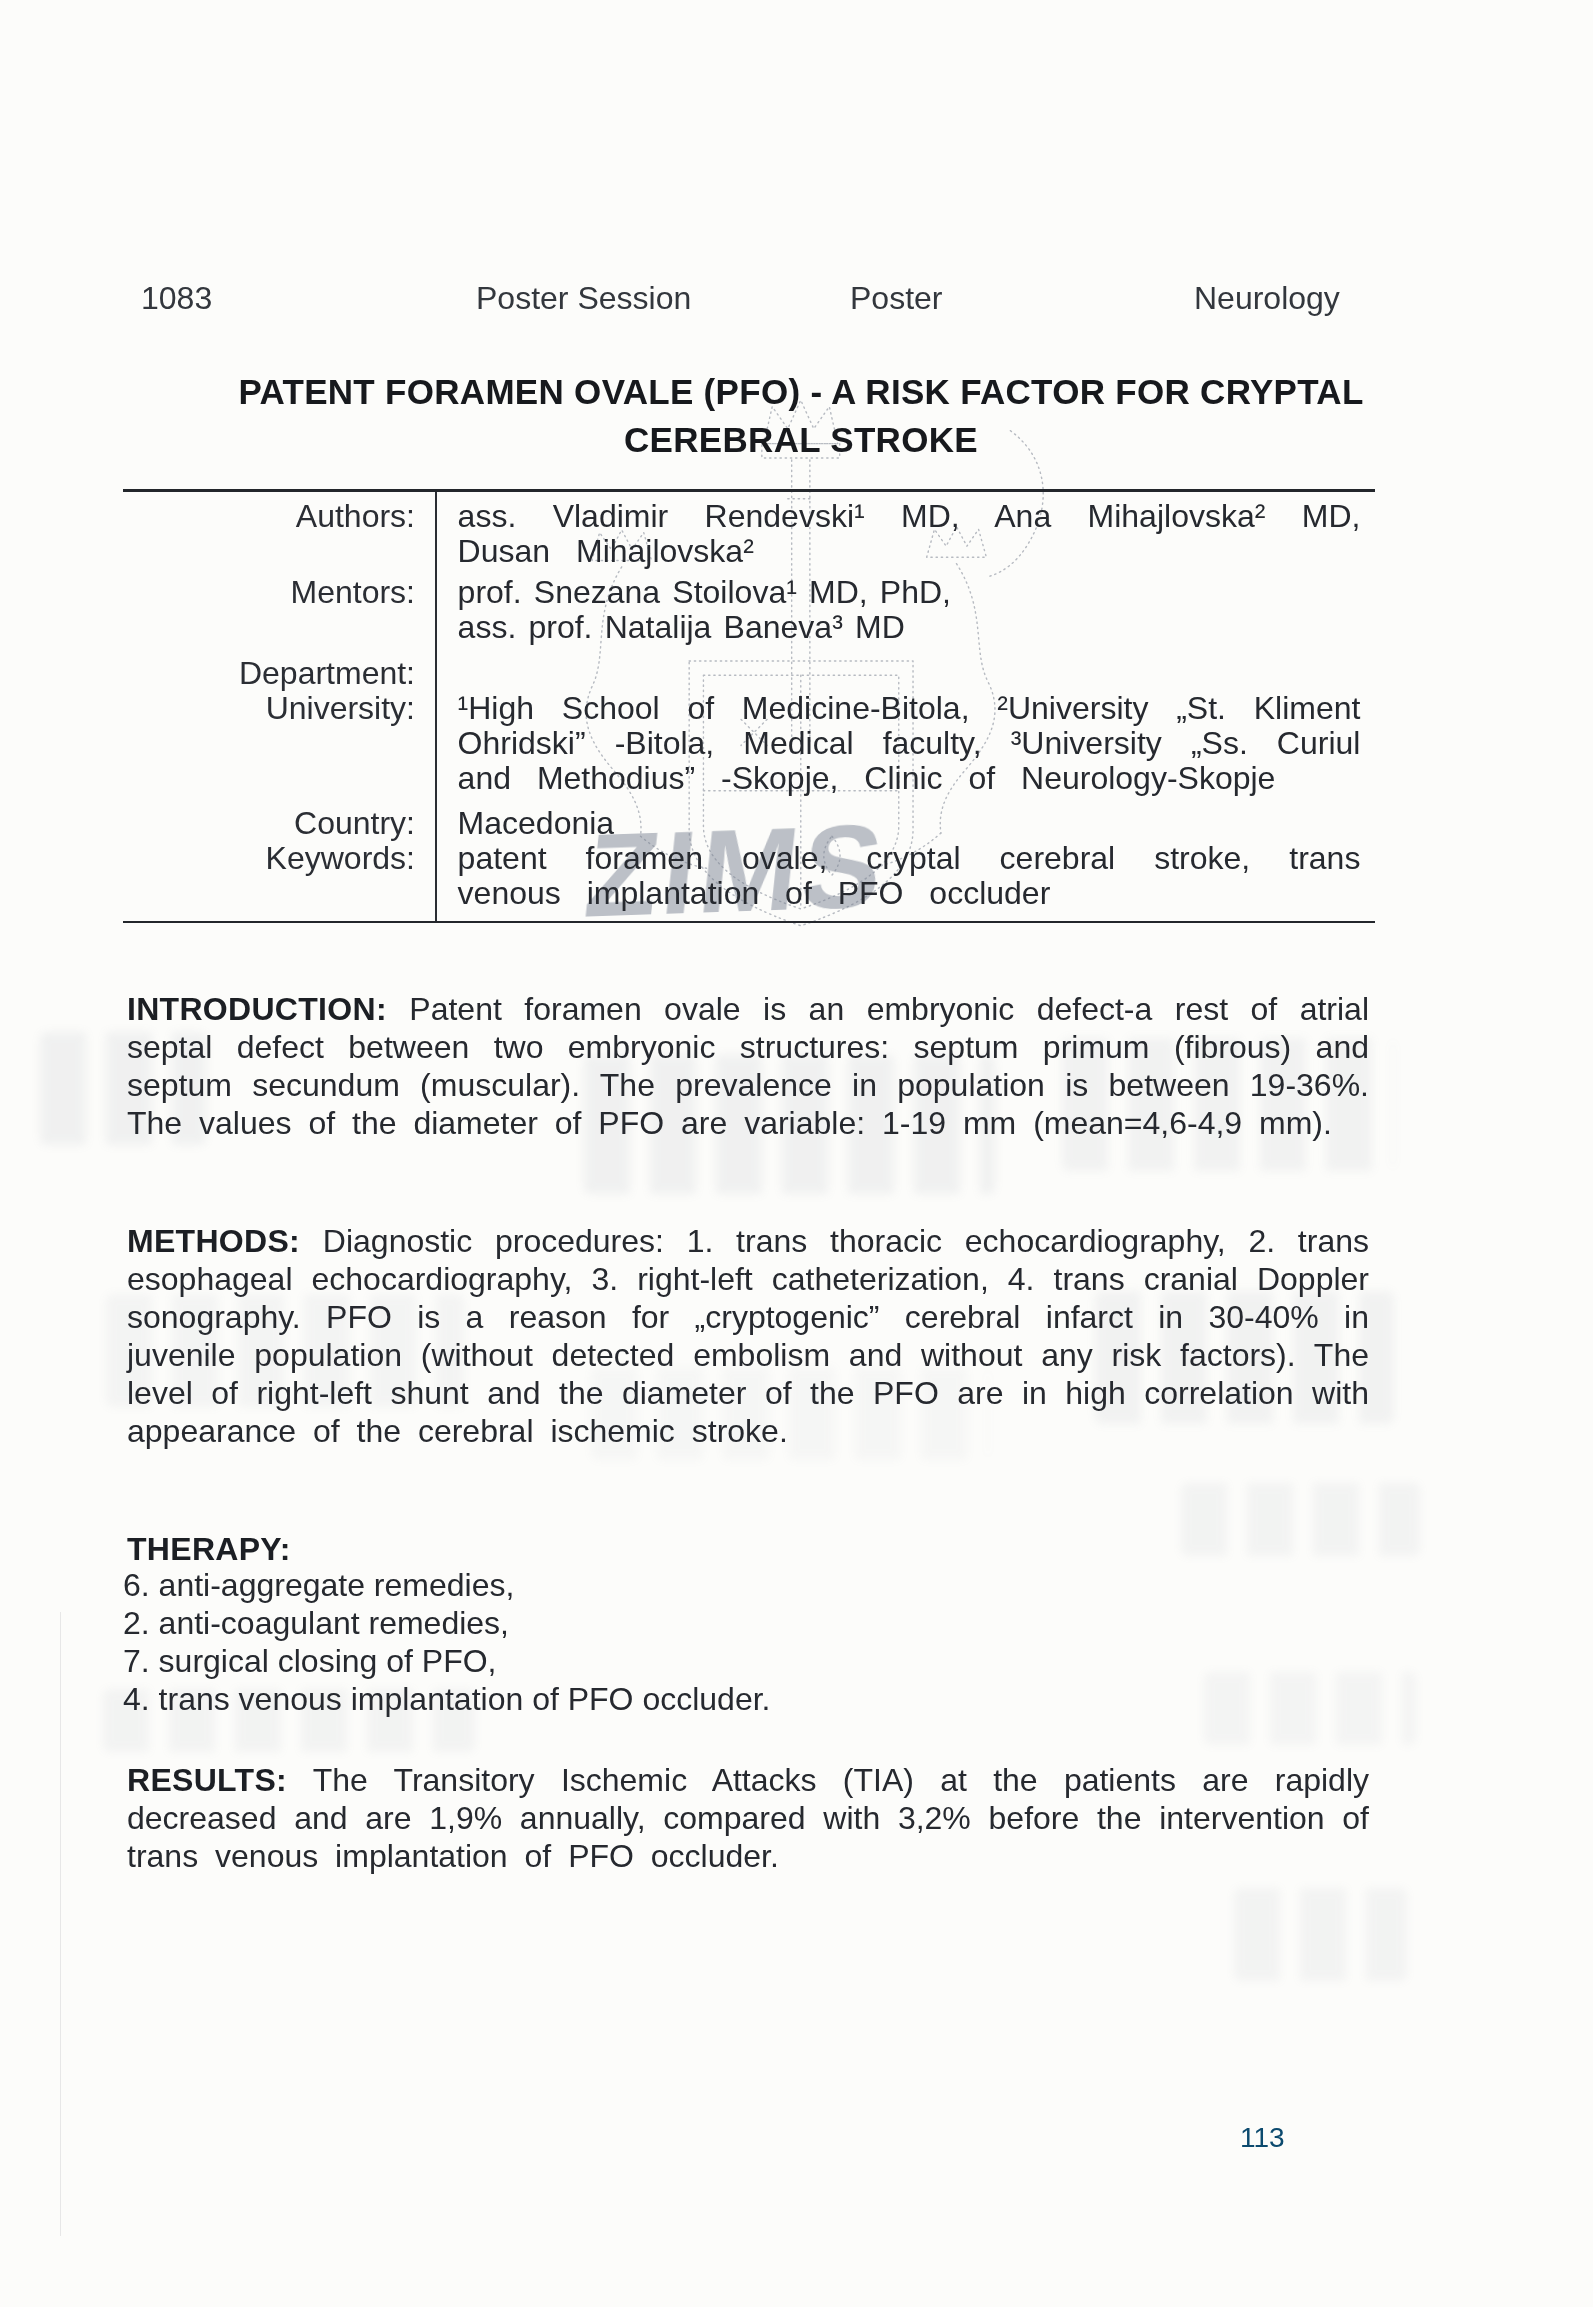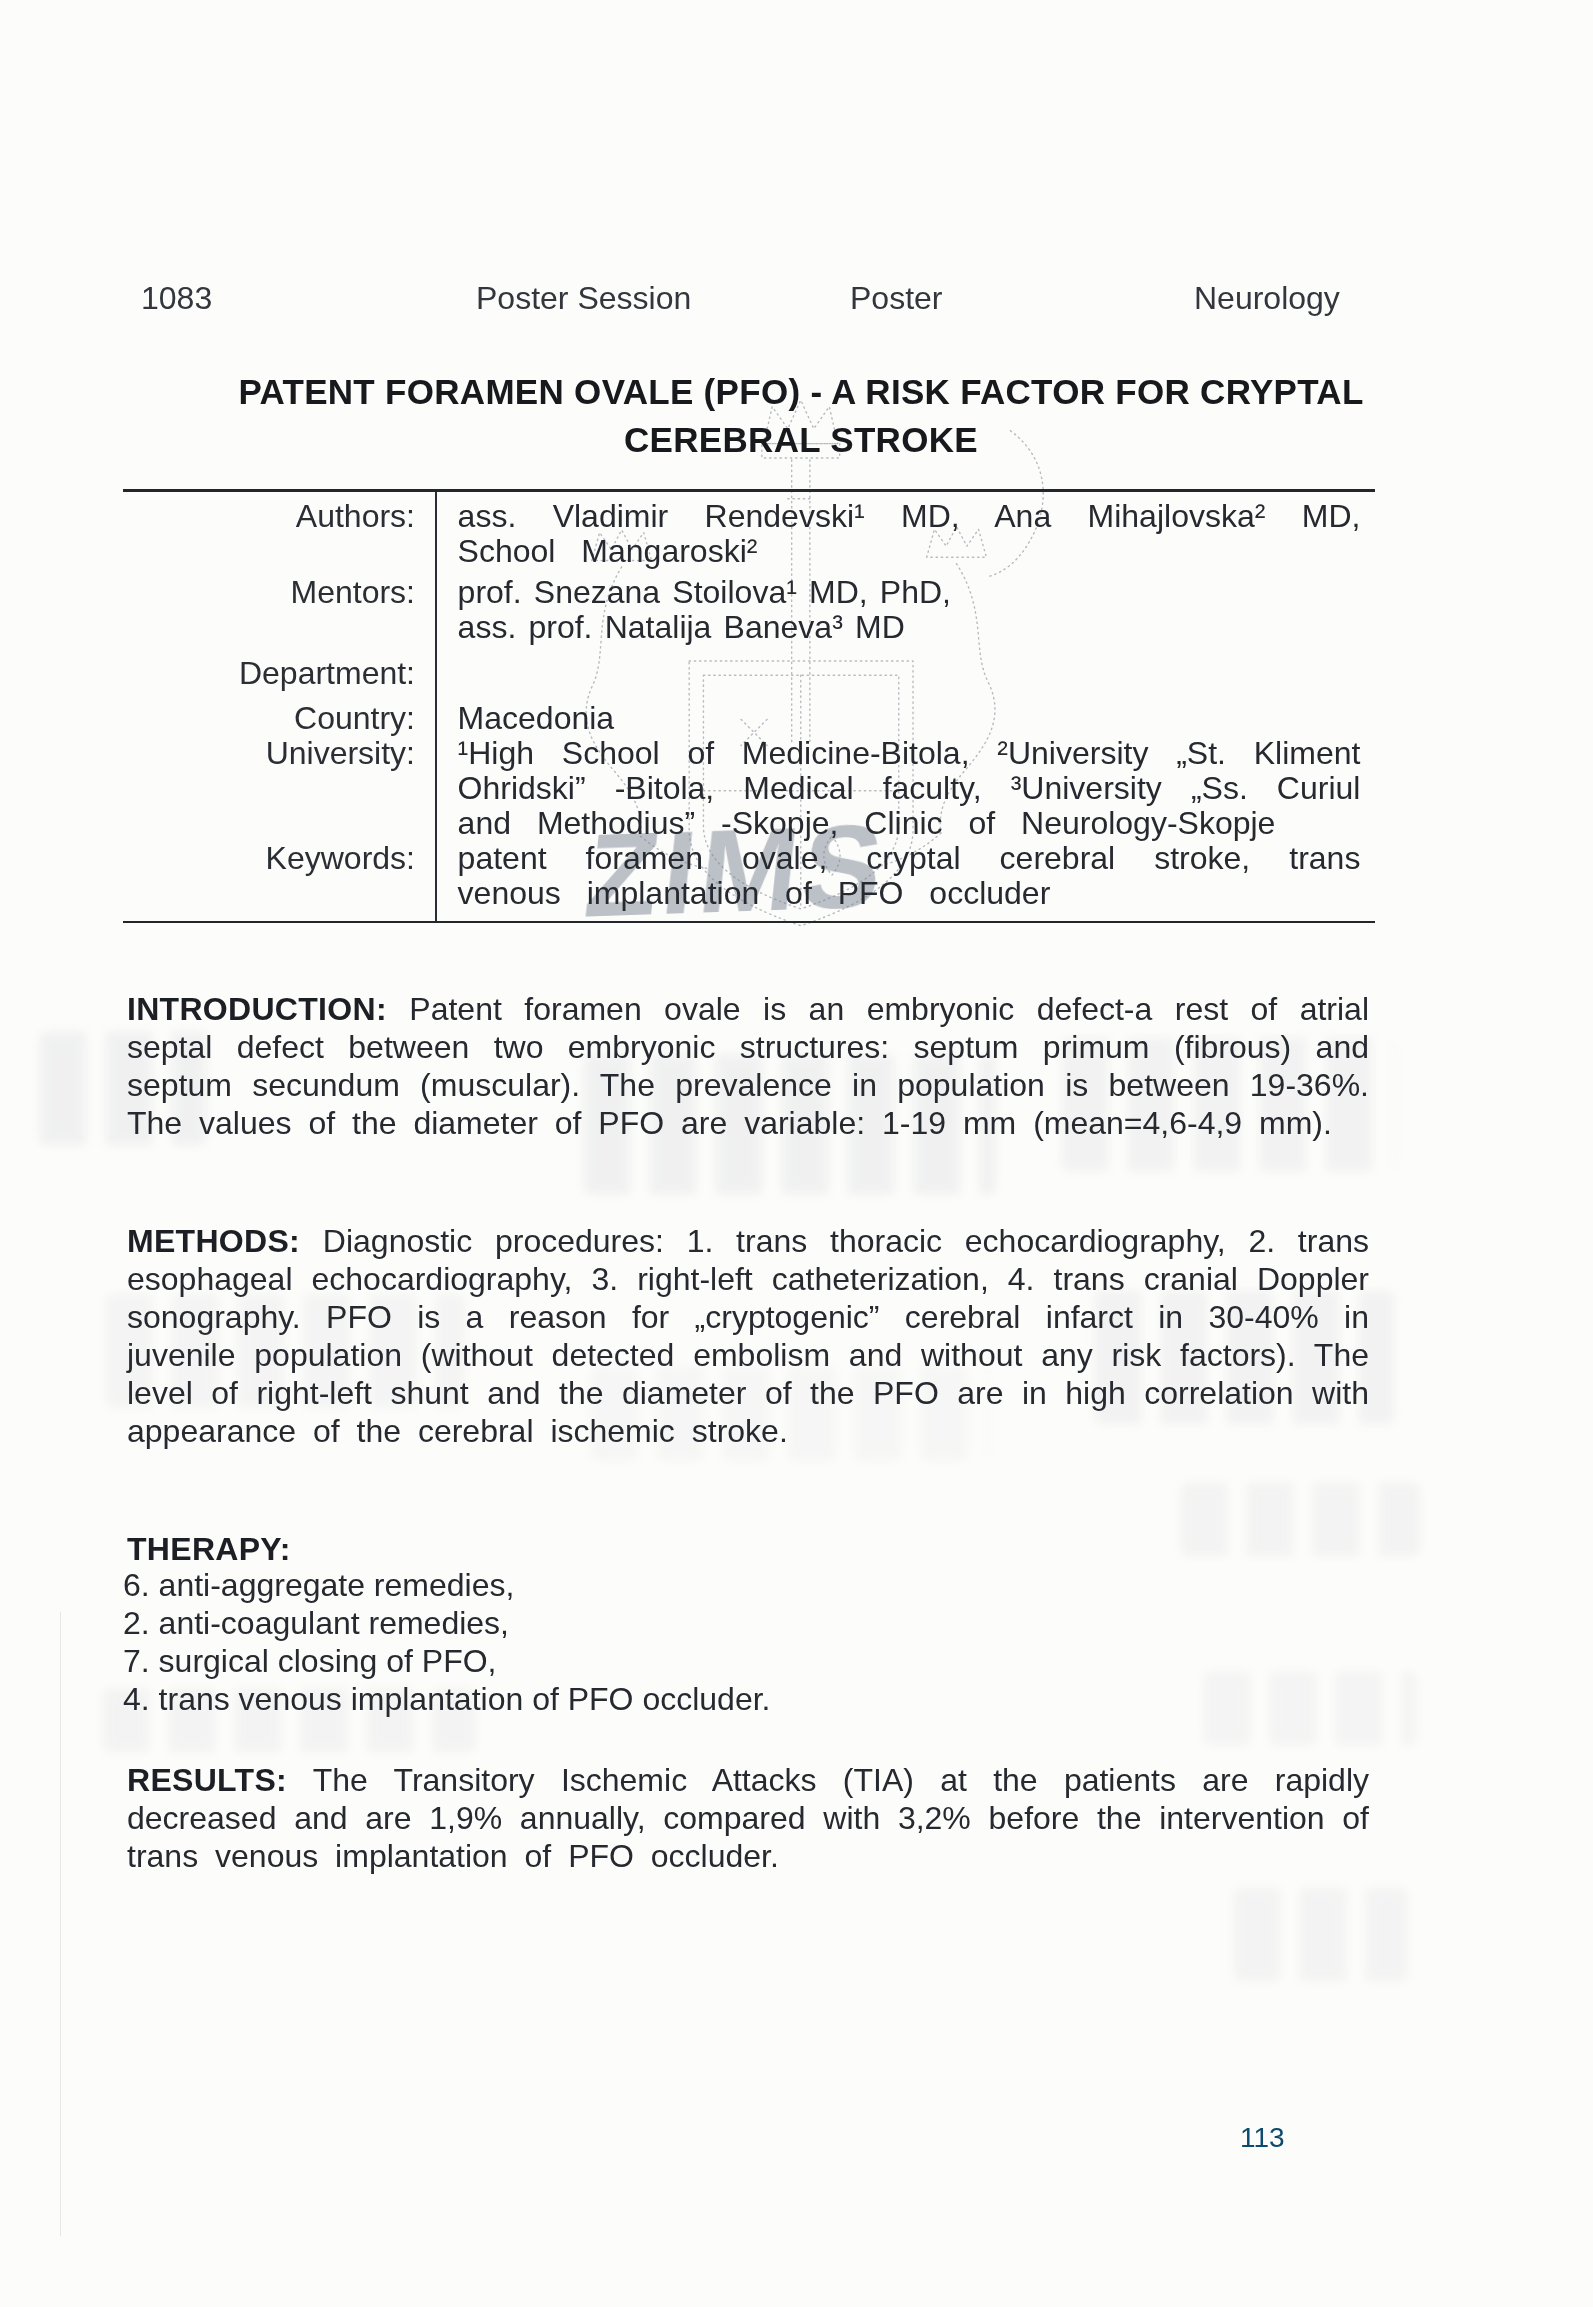--- a/index.html
+++ b/index.html
@@ -117,38 +117,38 @@
   <span class="hdr" id="h-session">Poster Session</span>
   <span class="hdr" id="h-type">Poster</span>
   <span class="hdr" id="h-track">Neurology</span>
 
   <h1 class="title">PATENT FORAMEN OVALE (PFO) - A RISK FACTOR FOR CRYPTAL CEREBRAL STROKE</h1>
 
   <div class="meta">
     <div class="divider"></div>
     <div class="mrow">
       <div class="mlabel">Authors:</div>
-      <div class="mvalue">ass. Vladimir Rendevski¹ MD, Ana Mihajlovska² MD, School Mangaroski²</div>
+      <div class="mvalue">ass. Vladimir Rendevski¹ MD, Ana Mihajlovska² MD, Dusan Mihajlovska²</div>
     </div>
     <div class="mrow gap-s">
       <div class="mlabel">Mentors:</div>
       <div class="mvalue preline">prof. Snezana Stoilova¹ MD, PhD,
 ass. prof. Natalija Baneva³ MD</div>
     </div>
     <div class="mrow gap-m">
       <div class="mlabel">Department:</div>
       <div class="mvalue"></div>
     </div>
+    <div class="mrow">
+      <div class="mlabel">University:</div>
+      <div class="mvalue">¹High School of Medicine-Bitola, ²University „St. Kliment Ohridski” -Bitola, Medical faculty, ³University „Ss. Curiul and Methodius” -Skopje, Clinic of Neurology-Skopje</div>
+    </div>
     <div class="mrow gap-m">
       <div class="mlabel">Country:</div>
       <div class="mvalue">Macedonia</div>
-    </div>
-    <div class="mrow">
-      <div class="mlabel">University:</div>
-      <div class="mvalue">¹High School of Medicine-Bitola, ²University „St. Kliment Ohridski” -Bitola, Medical faculty, ³University „Ss. Curiul and Methodius” -Skopje, Clinic of Neurology-Skopje</div>
     </div>
     <div class="mrow">
       <div class="mlabel">Keywords:</div>
       <div class="mvalue">patent foramen ovale, cryptal cerebral stroke, trans venous implantation of PFO occluder</div>
     </div>
   </div>
 
   <p class="para" id="intro"><b>INTRODUCTION:</b>
     <span>Patent foramen ovale is an embryonic defect-a rest of atrial septal defect between two embryonic structures: septum primum (fibrous) and septum secundum (muscular). The prevalence in population is between 19-36%. The values of the diameter of PFO are variable: 1-19 mm (mean=4,6-4,9 mm).</span></p>
 

